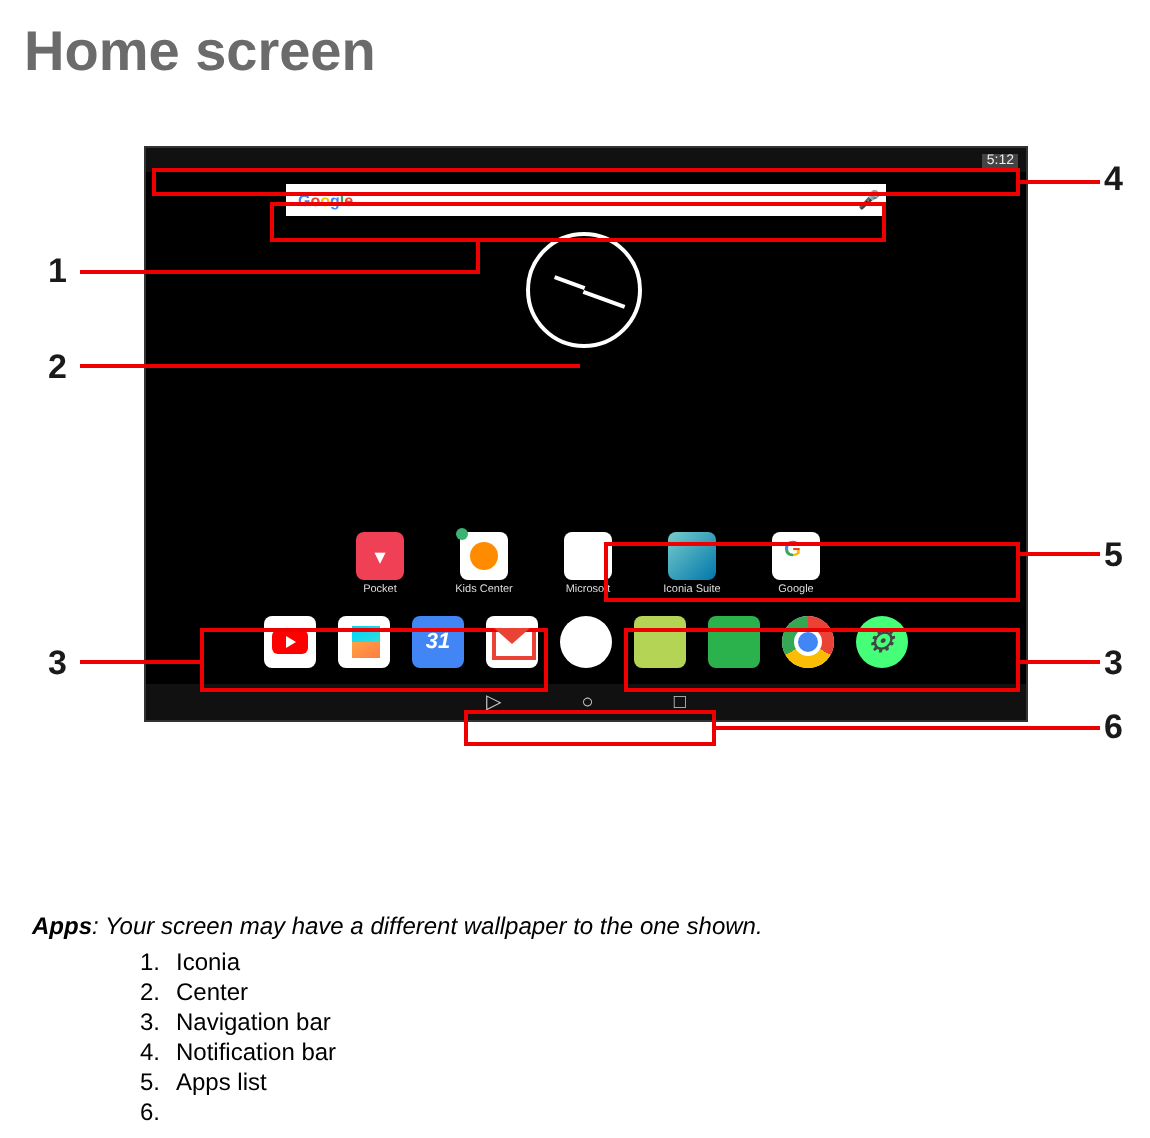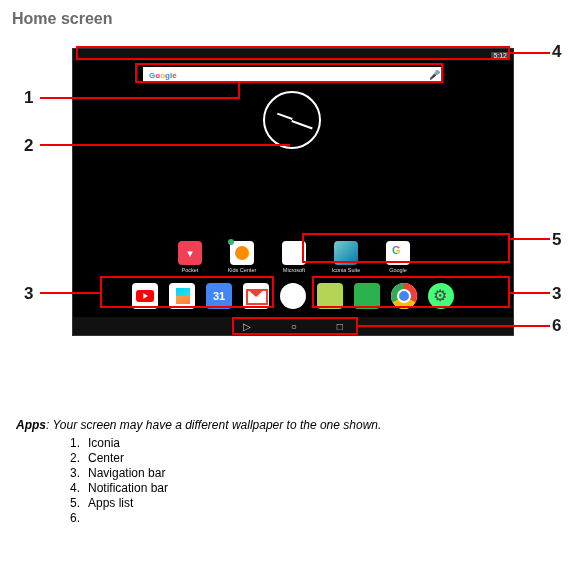--- a/index.html
+++ b/index.html
@@ -6,34 +6,35 @@
   body {
     font-family: Arial, Helvetica, sans-serif;
     width: 575px;
     height: 569px;
     background: #fff;
     color: #000;
     position: relative;
     padding: 10px 12px;
   }
   .page-title {
-    font-size: 16px;
+    font-size: 28px;
     font-weight: bold;
     color: #6b6b6b;
+    margin-bottom: 24px;
   }
   .diagram-area {
     position: relative;
     width: 540px;
     height: 330px;
     margin-left: 10px;
   }
   .tablet {
     position: absolute;
     left: 50px;
-    top: 20px;
+    top: 7px;
     width: 442px;
     height: 288px;
     background: #000;
     border: 1px solid #333;
     padding-left: 44px;
   }
   
   .statusbar {
     position: absolute;
     top: 0; left: 0; right: 0;
@@ -146,21 +147,21 @@
     height: 30px;
     display: flex;
     align-items: center;
     justify-content: center;
     gap: 11px;
   }
   .fav {
     width: 26px; height: 26px;
     border-radius: 4px;
     display:flex;align-items:center;justify-content:center;
-    color:#fff;font-size:11px;
+    color:#fff;font-size:11px;font-style:italic;
   }
   .youtube{background:#fff;position:relative}
   .youtube::after{content:'';position:absolute;width:18px;height:12px;background:#ff0000;border-radius:3px;top:7px;left:4px}
   .youtube::before{content:'';position:absolute;z-index:2;left:11px;top:10px;border-left:5px solid #fff;border-top:3px solid transparent;border-bottom:3px solid transparent}
   .play{background:#fff;position:relative}
   .play::after{content:'';position:absolute;left:7px;top:5px;border-left:14px solid;border-image:linear-gradient(135deg,#00d4ff,#ff4,#f44,#4f4) 1;border-top:8px solid transparent;border-bottom:8px solid transparent}
   .calendar{background:#4285F4;font-size:11px;font-weight:bold}
   .gmail{background:#fff;position:relative}
   .gmail::after{content:'';position:absolute;width:18px;height:12px;border:2px solid #EA4335;top:6px;left:3px}
   .gmail::before{content:'';position:absolute;z-index:2;left:4px;top:6px;border-left:9px solid transparent;border-right:9px solid transparent;border-top:8px solid #EA4335}

